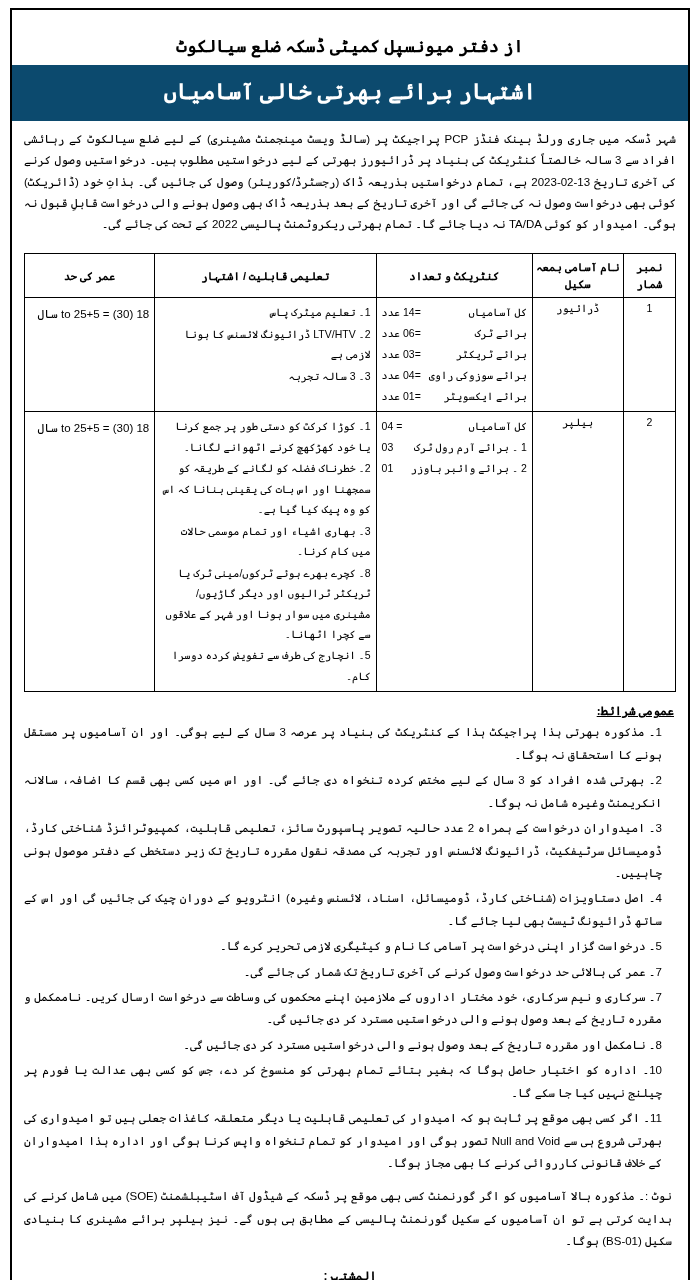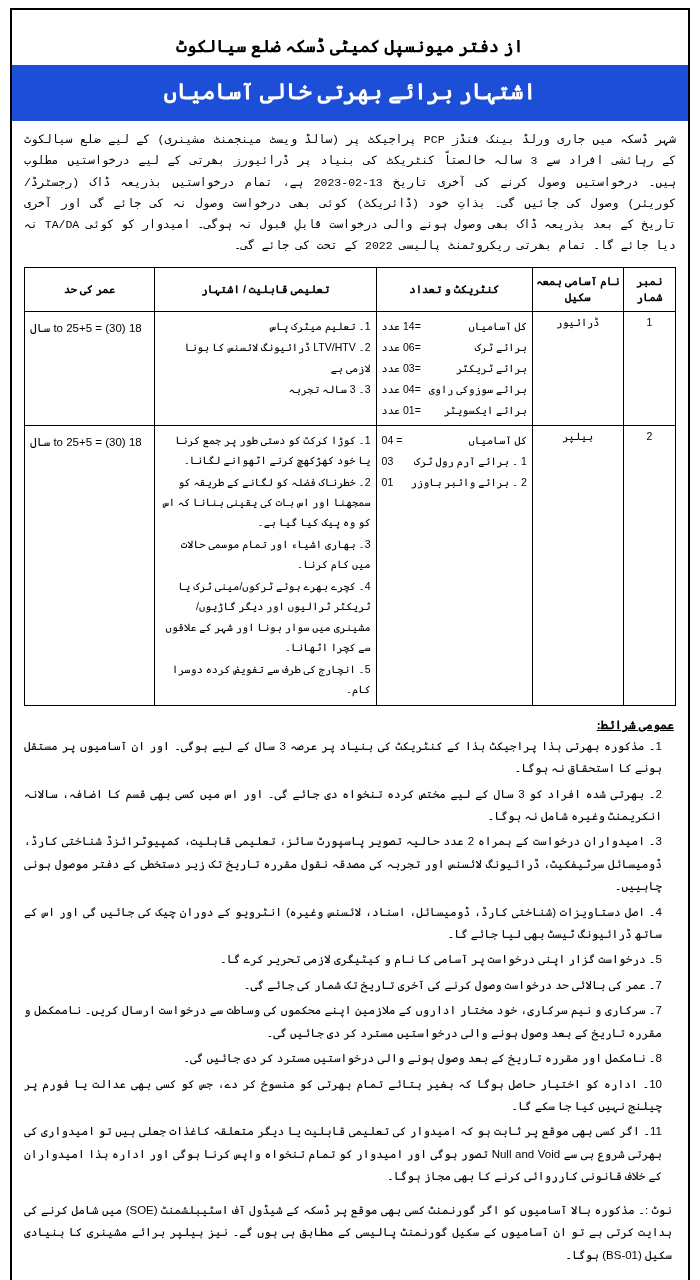--- a/index.html
+++ b/index.html
@@ -28,41 +28,40 @@
   
   .top-header {
     text-align: center;
     font-size: 17px;
     font-weight: bold;
     padding: 26px 4px 8px 4px;
     direction: rtl;
     letter-spacing: 0.5px;
   }
   .black-band {
-    background: #1d4ed8;
+    background: #0c4a6e;
     color: #fff;
     text-align: center;
     padding: 14px 4px 16px 4px;
     direction: rtl;
   }
   .black-band .headline {
     font-size: 22px;
     font-weight: bold;
     letter-spacing: 1px;
   }
   .intro {
     direction: rtl;
     text-align: justify;
     font-size: 11.5px;
     line-height: 1.85;
     padding: 8px 12px 6px 12px;
   }
   .intro p {
-    margin: 0 0 0 0;
-    font-family: Liberation Mono, monospace;
+    margin: 0 0 8px 0;
   }
   
   table.jobs {
     border-collapse: collapse;
     width: calc(100% - 24px);
     margin: 4px 12px 6px 12px;
     direction: rtl;
     font-size: 10.5px;
   }
   table.jobs th, table.jobs td {
@@ -97,21 +96,21 @@
   .edu-list, .duty-list {
     margin: 0;
     padding: 0;
     list-style: none;
     line-height: 1.95;
   }
   .edu-list li, .duty-list li {
     margin-bottom: 1px;
   }
   .age-cell {
-    text-align: left;
+    text-align: right;
     line-height: 2.1;
     font-size: 11.5px;
   }
   .helper-qty { line-height: 2.3; }
   
   .cond-title {
     direction: rtl;
     font-weight: bold;
     font-size: 12px;
     padding: 6px 14px 2px 12px;
@@ -228,21 +227,21 @@
             <div class="qty-line">
               <span class="label">2 ۔ برائے وائبر باوزر</span>
               <span class="value">01</span>
             </div>
           </td>
           <td>
             <ul class="duty-list">
               <li>1۔ کوڑا کرکٹ کو دستی طور پر جمع کرنا یا خود کھڑکھچ کرنے اٹھوانے لگانا۔</li>
               <li>2۔ خطرناک فضلہ کو لگانے کے طریقہ کو سمجھنا اور اس بات کی یقینی بنانا کہ اس کو وہ پیک کیا گیا ہے۔</li>
               <li>3۔ بھاری اشیاء اور تمام موسمی حالات میں کام کرنا۔</li>
-              <li>4۔ کچرے بھرے ہوئے ٹرکوں/مینی ٹرک یا ٹریکٹر ٹرالیوں اور دیگر گاڑیوں/مشینری میں سوار ہونا اور شہر کے علاقوں سے کچرا اٹھانا۔</li>
+              <li>8۔ کچرے بھرے ہوئے ٹرکوں/مینی ٹرک یا ٹریکٹر ٹرالیوں اور دیگر گاڑیوں/مشینری میں سوار ہونا اور شہر کے علاقوں سے کچرا اٹھانا۔</li>
               <li>5۔ انچارج کی طرف سے تفویض کردہ دوسرا کام۔</li>
             </ul>
           </td>
           <td class="age-cell">18 to 25+5 = (30) سال</td>
         </tr>
 
       </tbody>
     </table>
 
     <div class="cond-title">عمومی شرائط:</div>

